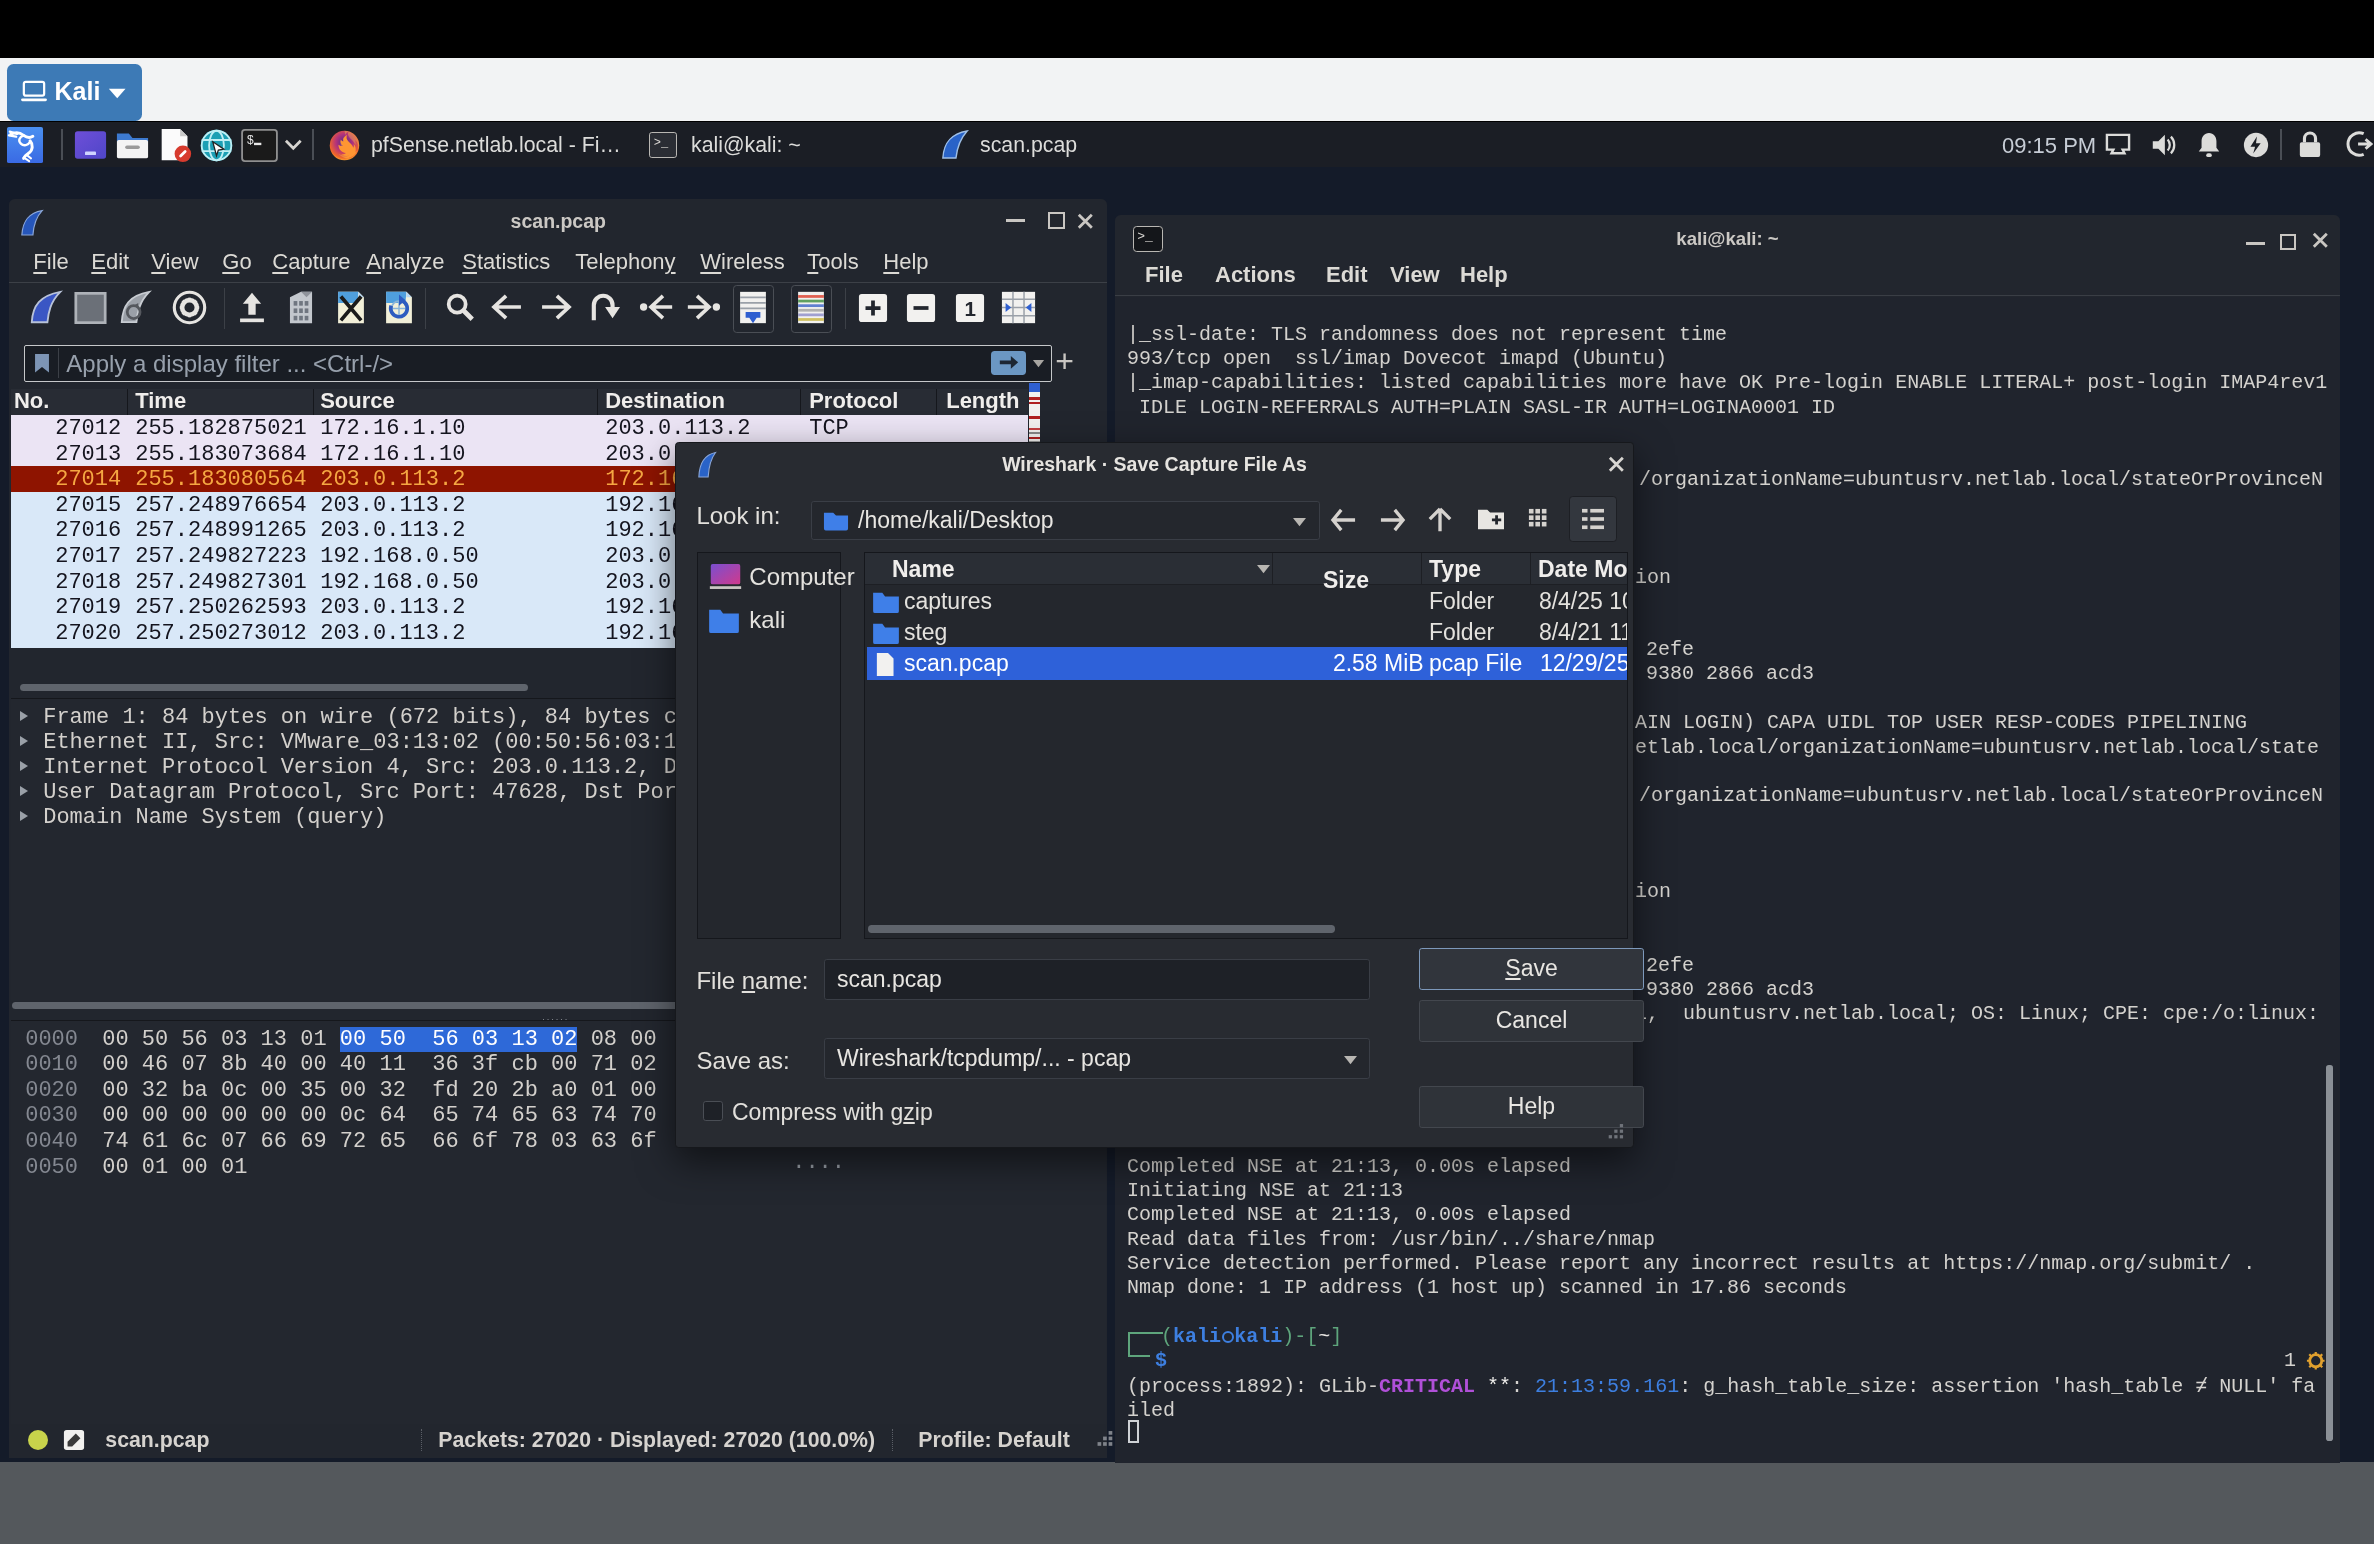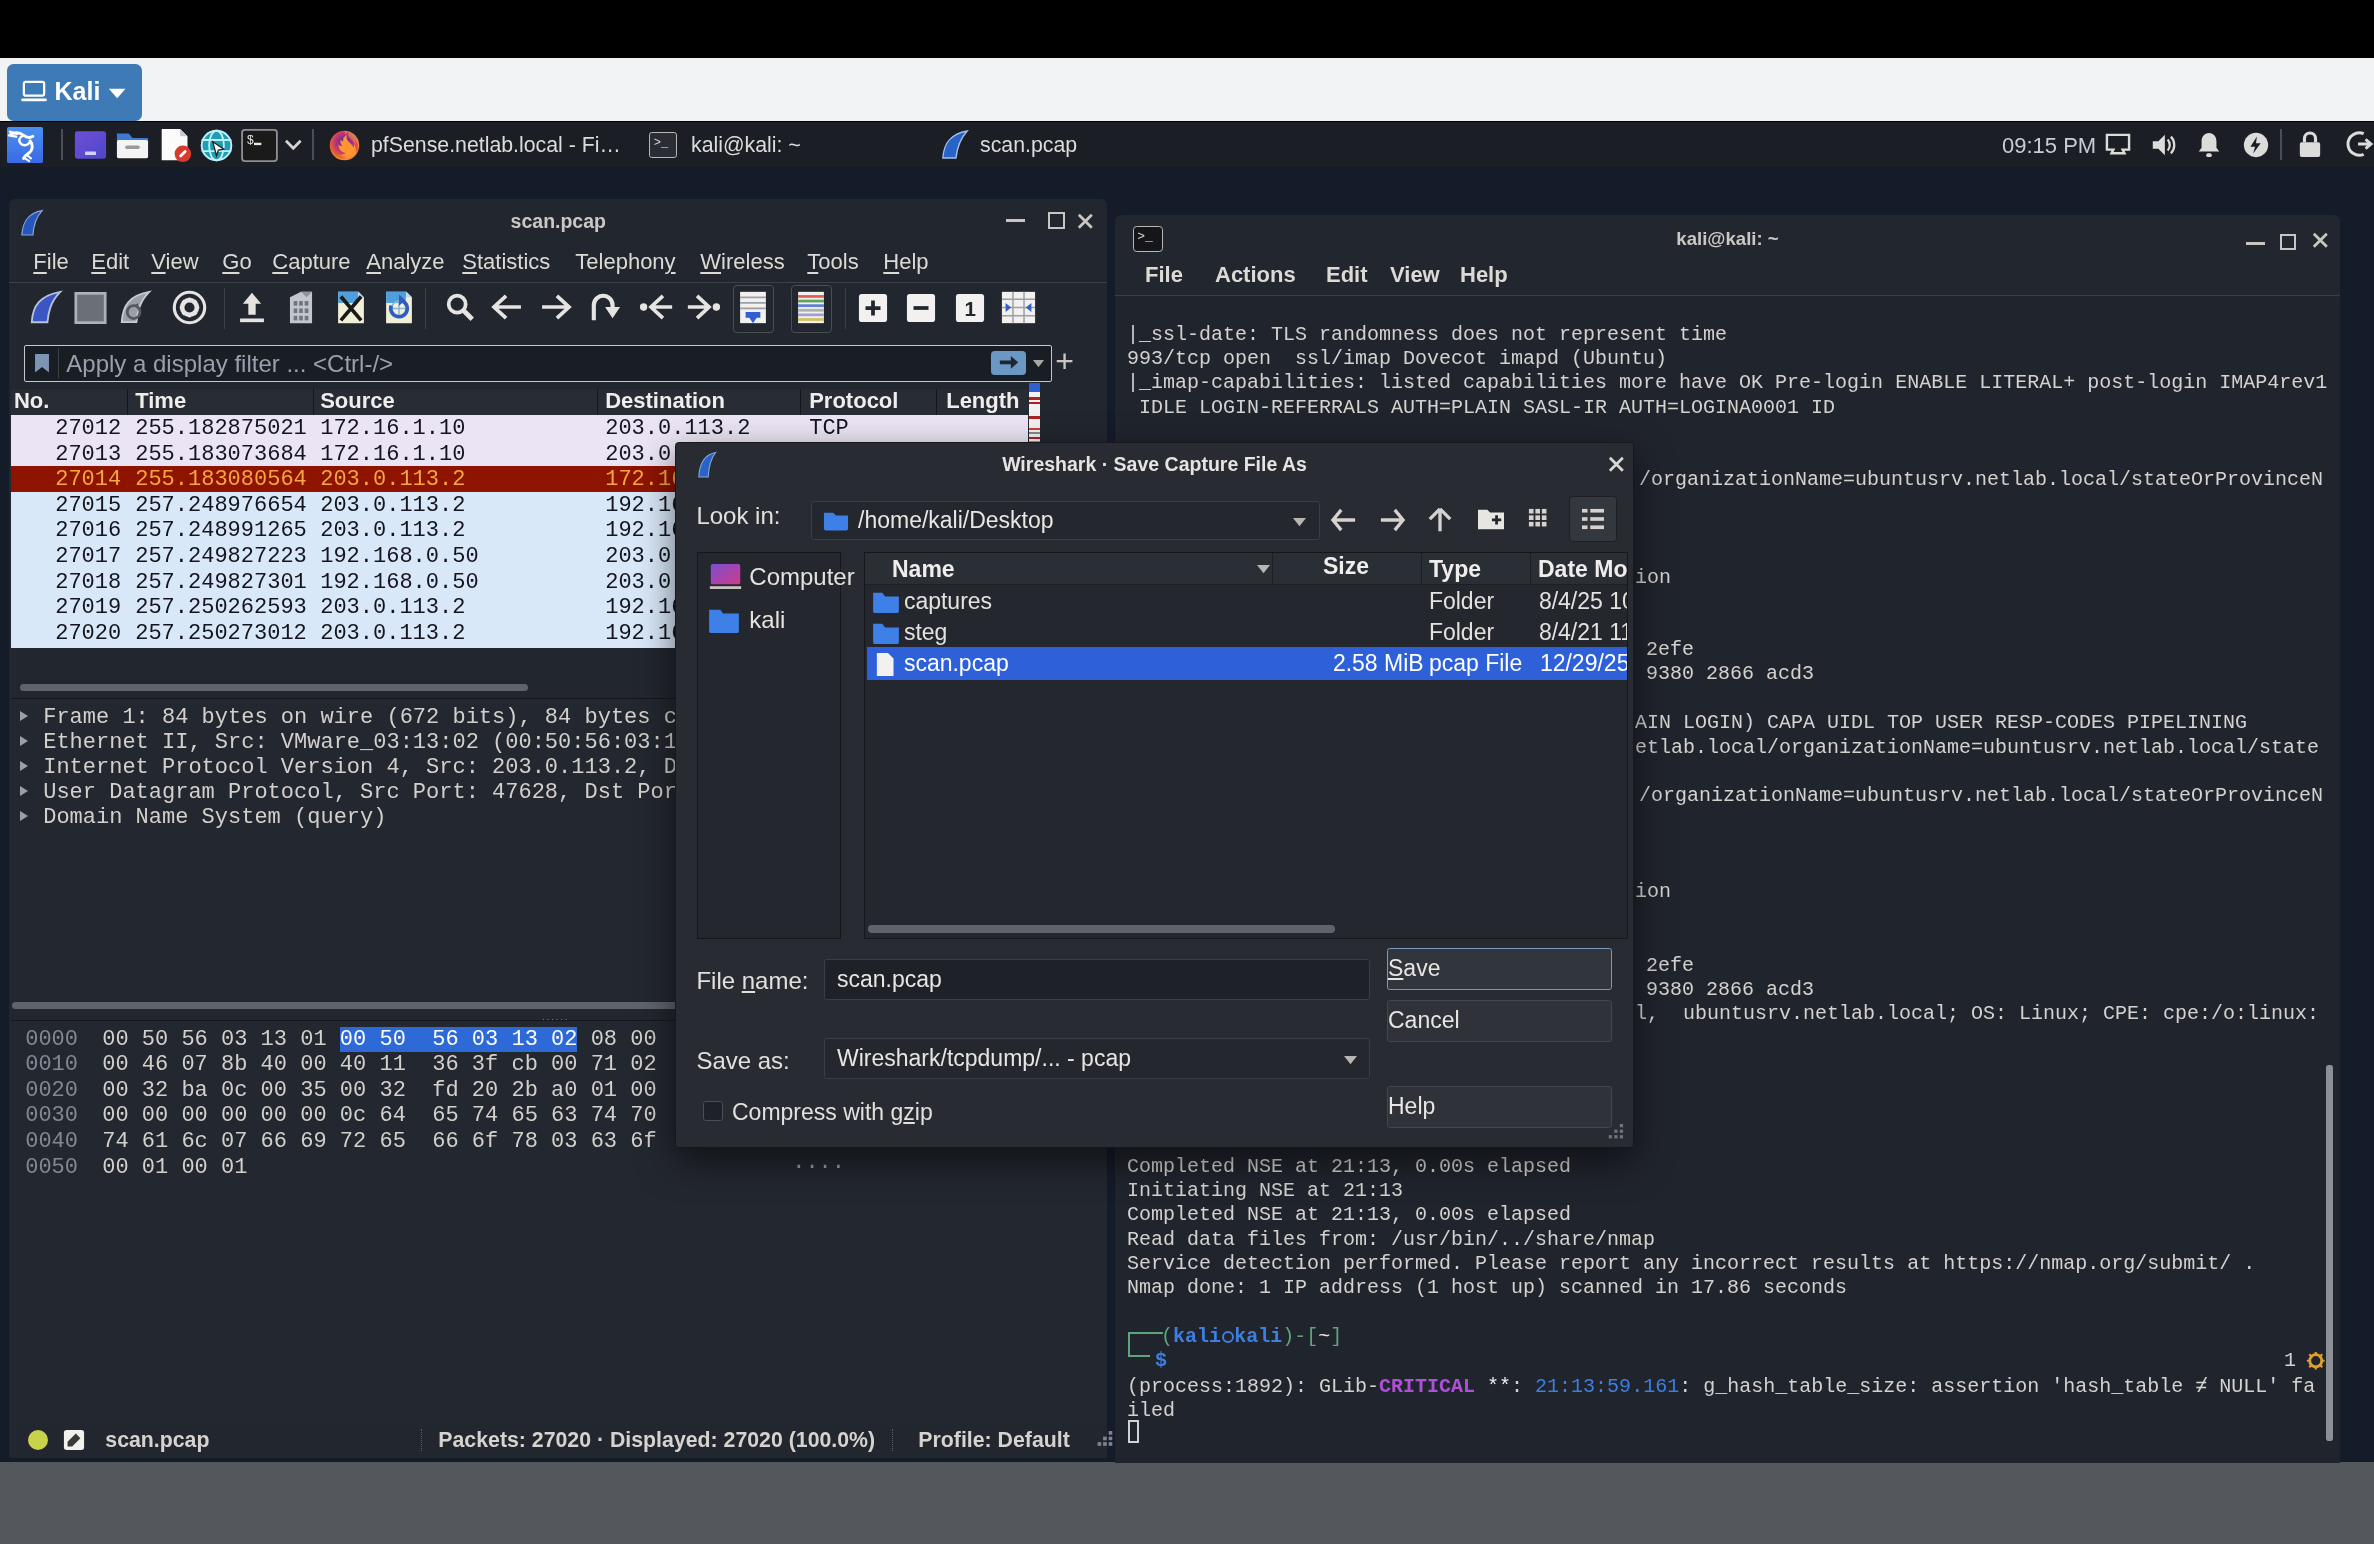--- a/index.html
+++ b/index.html
@@ -33,21 +33,21 @@
 .pn{left:44px}.pt{left:124px}.ps{left:309px}.pd{left:594px}.pp{left:798px}
 .dline{position:absolute;left:32px;white-space:nowrap;}
 .dtri{position:absolute;left:9.3px;width:0;height:0;border-left:8.3px solid #9aa0a8;border-top:5.6px solid transparent;border-bottom:5.6px solid transparent;}
 .hoff{position:absolute;left:14px;color:#848891;}
 .hbytes{position:absolute;left:91px;white-space:pre;}
 .hl{background:#2e69d8;color:#fff;}
 .tline{position:absolute;left:1127px;color:#d4d2ce;font-size:20px;line-height:24px;white-space:pre;font-family:"Liberation Mono",monospace;}
 .neq{position:relative;}
 .neq i{position:absolute;left:0.9px;top:0;font-style:normal;}
 .dlbl{position:absolute;color:#e2e0dc;font-size:24px;}
-.dbtn{position:absolute;width:225px;height:42px;background:#2f3339;border:0.9px solid #43474e;border-radius:2.8px;box-sizing:border-box;color:#e8e6e2;font-size:23px;text-align:left;line-height:39px;}
+.dbtn{position:absolute;width:225px;height:42px;background:#2f3339;border:0.9px solid #43474e;border-radius:2.8px;box-sizing:border-box;color:#e8e6e2;font-size:23px;text-align:center;line-height:39px;margin-left:32px;}
 .dfield{position:absolute;background:#1e2127;border:0.9px solid #3a3e46;border-radius:2.8px;box-sizing:border-box;color:#e8e6e2;font-size:23px;}
 .frow{position:absolute;left:1.9px;width:761px;height:31px;color:#e4e2de;font-size:23px;}
 .frow span{position:absolute;top:2.8px;white-space:nowrap;text-align:center;}
 </style>
 </head>
 <body>
 <div id="screen">
 <div id="whitestrip" class="abs"></div>
 <div id="kalibtn" class="abs">
   <svg class="abs" style="left:13px;top:16px" width="28" height="24" viewBox="0 0 30 26">
@@ -620,21 +620,21 @@
     <div class="abs" style="left:51px;top:53px;color:#e4e2de;font-size:24px;">kali</div>
   </div>
 
   <div class="pane" style="left:188px;top:109px;width:764px;height:387px;background:#24272d;overflow:hidden;">
     <div class="abs" style="left:0;top:0;width:764px;height:31px;background:#2a2e35;border-bottom:0.9px solid #1d1f24;">
       <div class="abs" style="left:27px;top:2.8px;color:#f0eeec;font-size:23px;font-weight:bold;">Name</div>
       <svg class="abs" style="left:391px;top:11px" width="15" height="10.2" viewBox="0 0 16 11">
             <path d="M1 1 L8 10 L15 1 Z" fill="#b8b6b2"></path>
           </svg>
       <div class="abs" style="left:407px;top:0;width:0.9px;height:31px;background:#1d1f24"></div>
-      <div class="abs" style="left:458px;top:0;color:#f0eeec;font-size:23px;font-weight:bold;">Size</div>
+      <div class="abs" style="left:458px;top:14px;color:#f0eeec;font-size:23px;font-weight:bold;">Size</div>
       <div class="abs" style="left:556px;top:0;width:0.9px;height:31px;background:#1d1f24"></div>
       <div class="abs" style="left:564px;top:2.8px;color:#f0eeec;font-size:23px;font-weight:bold;">Type</div>
       <div class="abs" style="left:665px;top:0;width:0.9px;height:31px;background:#1d1f24"></div>
       <div class="abs" style="left:673px;top:2.8px;color:#f0eeec;font-size:23px;font-weight:bold;white-space:nowrap">Date Mo</div>
     </div>
     <div class="frow" style="top:32px">
       <svg class="abs" style="left:5.6px;top:4.6px" width="28" height="23" viewBox="0 0 30 25">
         <path d="M1 3 h10 l3 4 h15 v16 a2 2 0 0 1 -2 2 H3 a2 2 0 0 1 -2 -2 Z" fill="#3f7fe8"></path>
           </svg>
       <span style="left:37px">captures</span>

